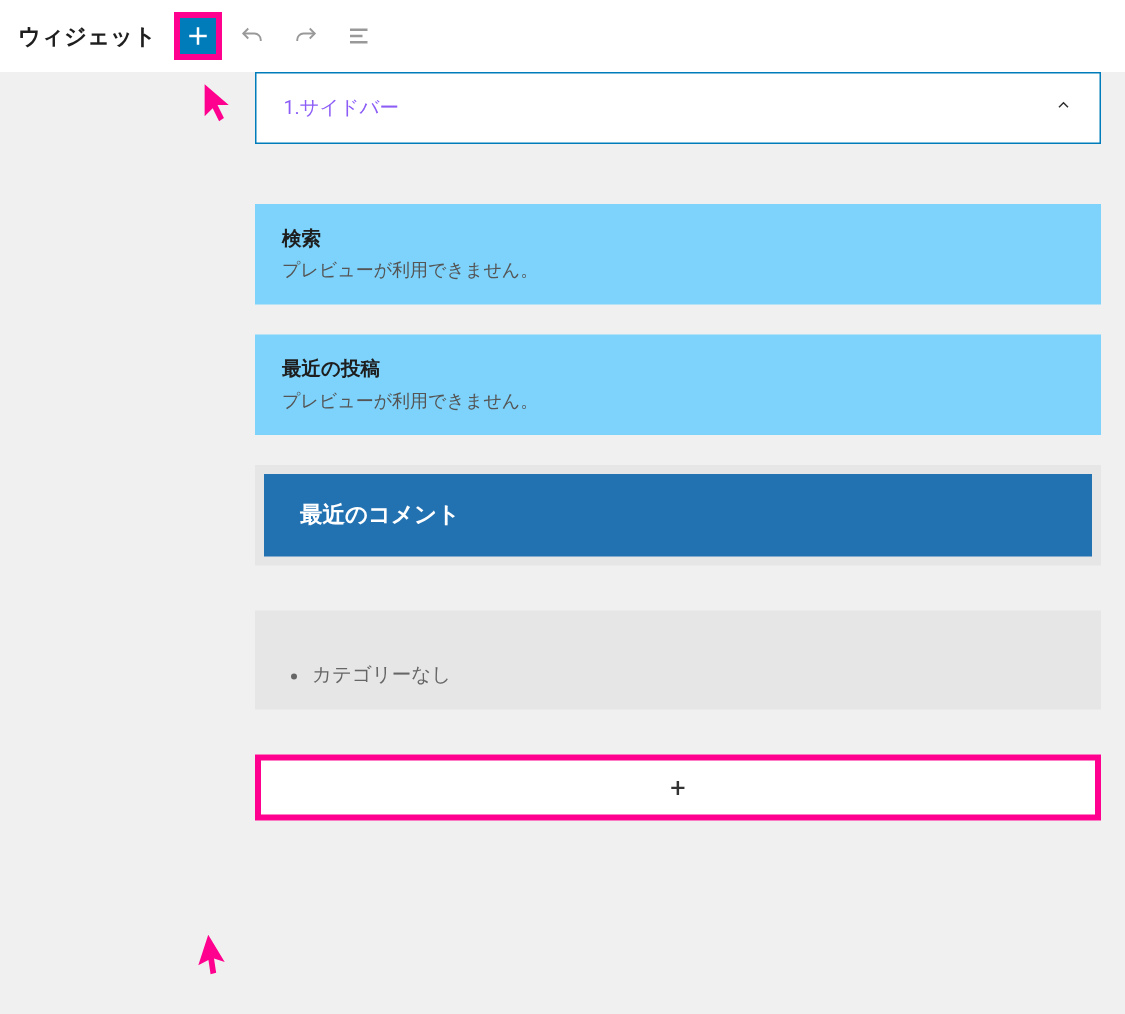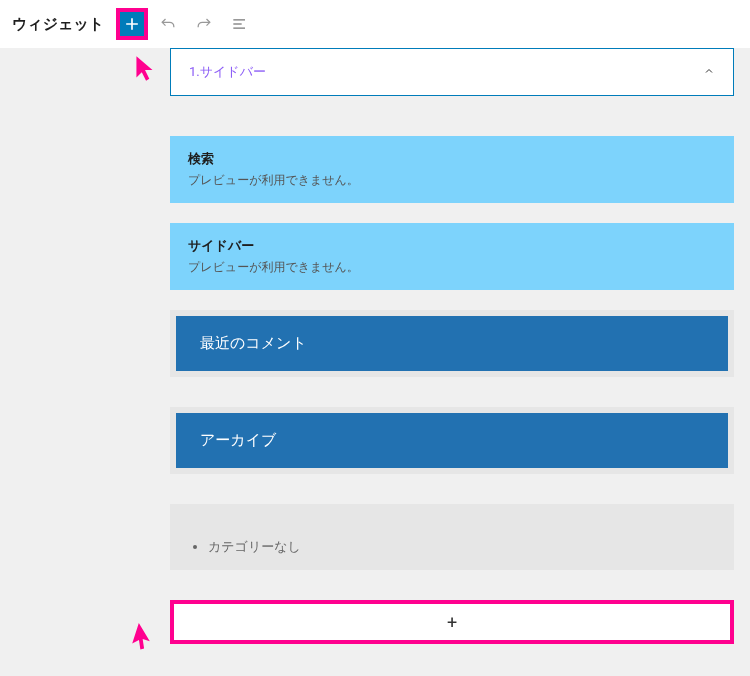--- a/index.html
+++ b/index.html
@@ -80,21 +80,21 @@
     .widget-header-block {
       background: #e6e6e6;
       padding: 6px 6px 6px 6px;
       margin-bottom: 30px;
     }
     .widget-header-block.with-list { padding-bottom: 10px; }
     .widget-header-bar {
       background: #2271b1;
       color: #fff;
       font-size: 15px;
-      font-weight: 400;
+      font-weight: 700;
       padding: 18px 24px;
     }
     .widget-list {
       padding: 28px 10px 4px 10px;
     }
     .widget-list ul {
       list-style: disc;
       padding-left: 22px;
       font-size: 13px;
       color: #666;
@@ -164,31 +164,28 @@
         </svg>
     </span>
   </div>
 
   <div class="widget-card">
     <div class="widget-title">検索</div>
     <div class="widget-desc">プレビューが利用できません。</div>
   </div>
 
   <div class="widget-card">
-    <div class="widget-title">サイドバー</div>
+    <div class="widget-title">最近の投稿</div>
     <div class="widget-desc">プレビューが利用できません。</div>
   </div>
 
   <div class="widget-header-block">
     <div class="widget-header-bar">最近のコメント</div>
   </div>
 
-  <div class="widget-header-block">
-    <div class="widget-header-bar">アーカイブ</div>
-  </div>
 
   <div class="widget-header-block with-list">
     <div class="widget-list">
       <ul>
         <li>カテゴリーなし</li>
       </ul>
     </div>
   </div>
 
   <div class="add-widget-row">

